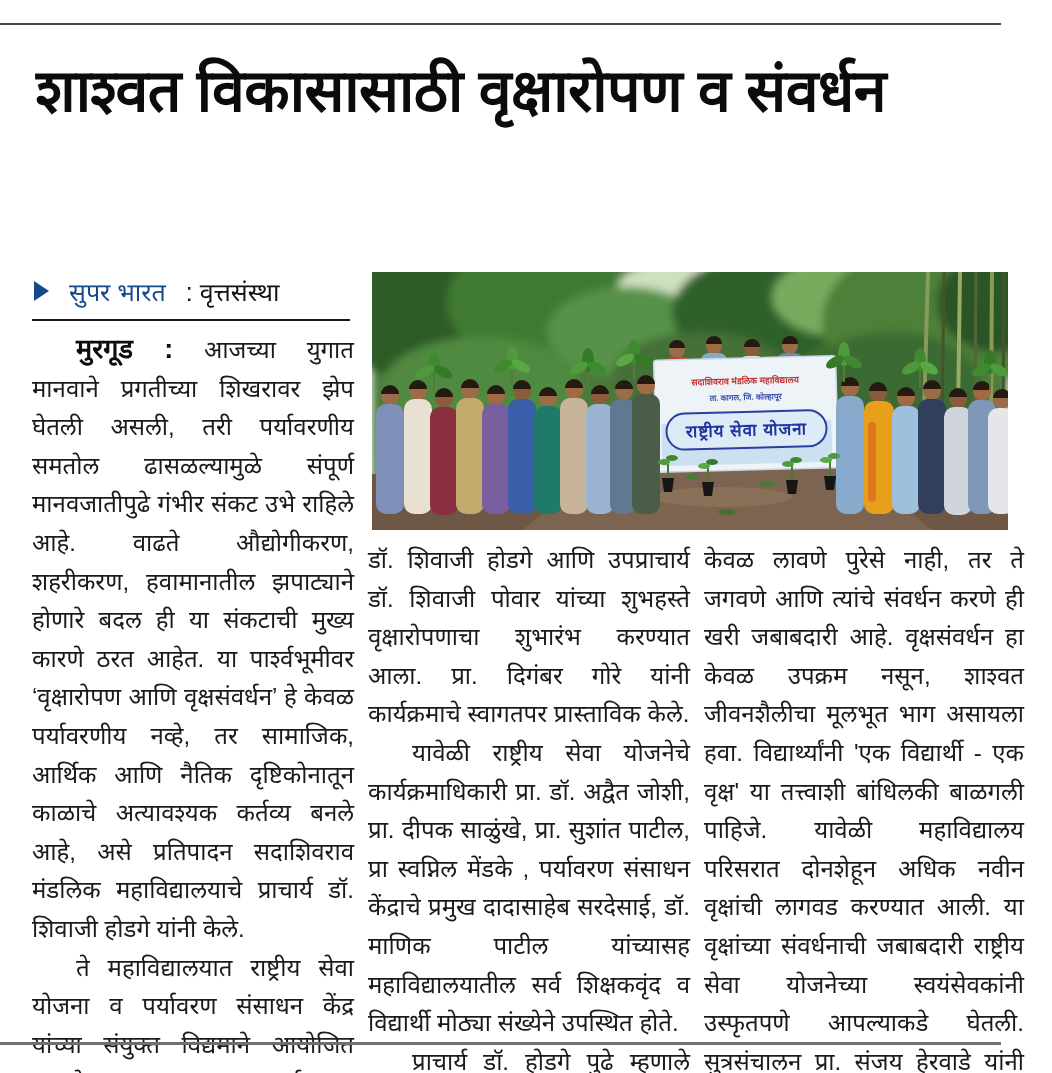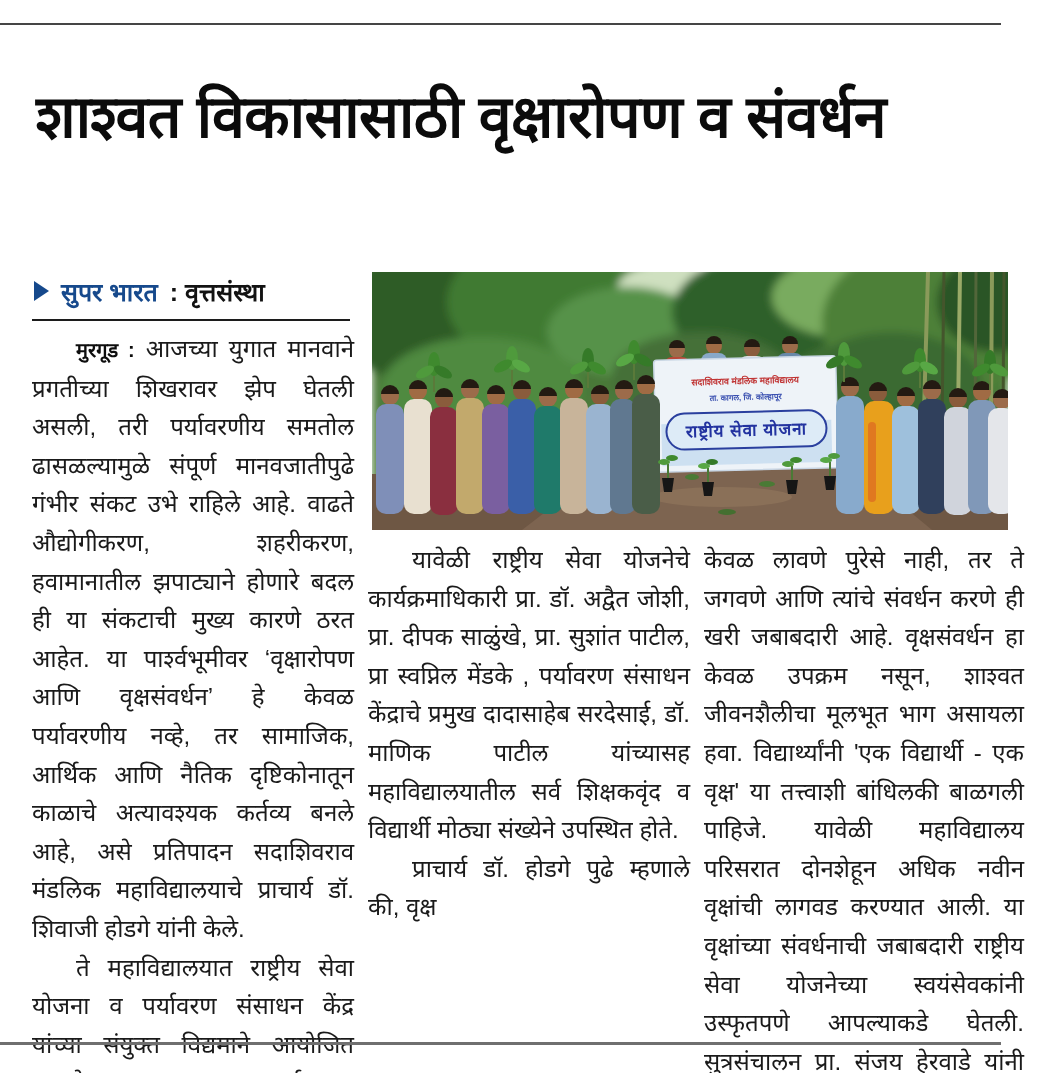--- a/index.html
+++ b/index.html
@@ -5,48 +5,48 @@
   html,body{margin:0;padding:0;}
   body{
     width:1052px;height:1073px;position:relative;overflow:hidden;
     background:#ffffff;
     font-family:"Liberation Sans","DejaVu Sans",sans-serif;
   }
   .rule-top{position:absolute;left:0;top:23px;width:1001px;height:2px;background:#454545;}
   .rule-bottom{position:absolute;left:0;top:1042px;width:1001px;height:3px;background:#6f6f6f;}
 
   .headline{
-    position:absolute;left:36px;top:72px;width:990px;margin:0;
+    position:absolute;left:36px;top:46px;width:990px;margin:0;
     font-size:59px;line-height:91px;font-weight:800;color:#0b0b0b;
     letter-spacing:-0.5px;
   }
   .hl-line{display:block;white-space:nowrap;}
 
   .byline{
     position:absolute;left:34px;top:273px;height:36px;
-    display:flex;align-items:center;gap:12px;
-    font-size:25px;font-weight:700;color:#121212;white-space:nowrap;
+    display:flex;align-items:center;gap:20px;
+    font-size:25px;font-weight:400;color:#121212;white-space:nowrap;
   }
   .tri{width:0;height:0;border-left:15px solid #16498c;border-top:10px solid transparent;border-bottom:10px solid transparent;}
   .byline .src{color:#16498c;}
   .rule-byline{position:absolute;left:32px;top:319px;width:318px;height:2px;background:#1c1c1c;}
 
   .photo{position:absolute;left:372px;top:272px;width:636px;height:258px;display:block;}
 
   .col{
     position:absolute;
     font-size:24px;line-height:38.6px;color:#1a1a1a;
     text-align:justify;text-justify:inter-word;
   }
   .col p{margin:0;}
   .col p.ind{text-indent:44px;}
   #col1{left:32px;top:330px;width:322px;height:686px;}
   #col2{left:368px;top:541px;width:322px;height:476px;}
   #col3{left:704px;top:541px;width:320px;height:476px;}
-  .dateline{font-weight:800;font-size:20px;color:#0d0d0d;}
+  .dateline{font-weight:800;font-size:27px;color:#0d0d0d;}
 
   
   .bn-red{font-size:9px;fill:#c03434;font-weight:700;text-anchor:middle;}
   .bn-loc{font-size:8px;fill:#3a50b0;font-weight:600;text-anchor:middle;}
   .bn-main{font-size:17px;fill:#2333a0;font-weight:800;text-anchor:middle;letter-spacing:1px;}
 </style>
 </head>
 <body>
 
 <div class="rule-top"></div>
@@ -307,20 +307,21 @@
       </g>
   </g>
 </svg>
 
 <div class="col" id="col1">
   <p class="ind"><span class="dateline">मुरगूड :</span> <span>आजच्या युगात मानवाने प्रगतीच्या शिखरावर झेप घेतली असली, तरी पर्यावरणीय समतोल ढासळल्यामुळे संपूर्ण मानवजातीपुढे गंभीर संकट उभे राहिले आहे. वाढते औद्योगीकरण, शहरीकरण, हवामानातील झपाट्याने होणारे बदल ही या संकटाची मुख्य कारणे ठरत आहेत. या पार्श्वभूमीवर ‘वृक्षारोपण आणि वृक्षसंवर्धन’ हे केवळ पर्यावरणीय नव्हे, तर सामाजिक, आर्थिक आणि नैतिक दृष्टिकोनातून काळाचे अत्यावश्यक कर्तव्य बनले आहे, असे प्रतिपादन सदाशिवराव मंडलिक महाविद्यालयाचे प्राचार्य डॉ. शिवाजी होडगे यांनी केले.</span></p>
   <p class="ind"><span>ते महाविद्यालयात राष्ट्रीय सेवा योजना व पर्यावरण संसाधन केंद्र यांच्या संयुक्त विद्यमाने आयोजित वृक्षारोपण कार्यक्रमात अध्यक्षस्थानावरून बोलत होते. कार्यक्रमाच्या प्रारंभी प्राचार्य</span></p>
 </div>
 
 <div class="col" id="col2">
+  <p><span>डॉ. शिवाजी होडगे आणि उपप्राचार्य डॉ. शिवाजी पोवार यांच्या शुभहस्ते वृक्षारोपणाचा शुभारंभ करण्यात आला. प्रा. दिगंबर गोरे यांनी कार्यक्रमाचे स्वागतपर प्रास्ताविक केले.</span></p>
   <p class="ind"><span>यावेळी राष्ट्रीय सेवा योजनेचे कार्यक्रमाधिकारी प्रा. डॉ. अद्वैत जोशी, प्रा. दीपक साळुंखे, प्रा. सुशांत पाटील, प्रा स्वप्निल मेंडके , पर्यावरण संसाधन केंद्राचे प्रमुख दादासाहेब सरदेसाई, डॉ. माणिक पाटील यांच्यासह महाविद्यालयातील सर्व शिक्षकवृंद व विद्यार्थी मोठ्या संख्येने उपस्थित होते.</span></p>
   <p class="ind"><span>प्राचार्य डॉ. होडगे पुढे म्हणाले की, वृक्ष</span></p>
 </div>
 
 <div class="col" id="col3">
   <p><span>केवळ लावणे पुरेसे नाही, तर ते जगवणे आणि त्यांचे संवर्धन करणे ही खरी जबाबदारी आहे. वृक्षसंवर्धन हा केवळ उपक्रम नसून, शाश्वत जीवनशैलीचा मूलभूत भाग असायला हवा. विद्यार्थ्यांनी 'एक विद्यार्थी - एक वृक्ष' या तत्त्वाशी बांधिलकी बाळगली पाहिजे. यावेळी महाविद्यालय परिसरात दोनशेहून अधिक नवीन वृक्षांची लागवड करण्यात आली. या वृक्षांच्या संवर्धनाची जबाबदारी राष्ट्रीय सेवा योजनेच्या स्वयंसेवकांनी उस्फृतपणे आपल्याकडे घेतली. सुत्रसंचालन प्रा. संजय हेरवाडे यांनी केले तर आभार प्रा. रामचंद्र पाटील यांनी मानले.</span></p>
 </div>
 
 <div class="rule-bottom"></div>
 

